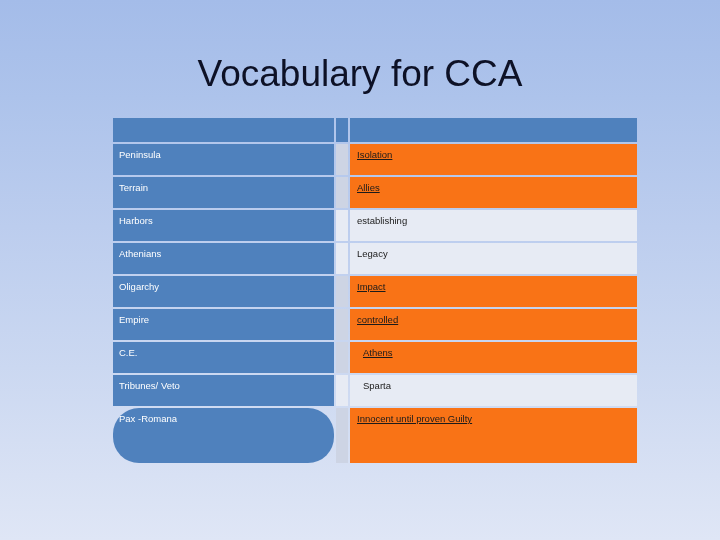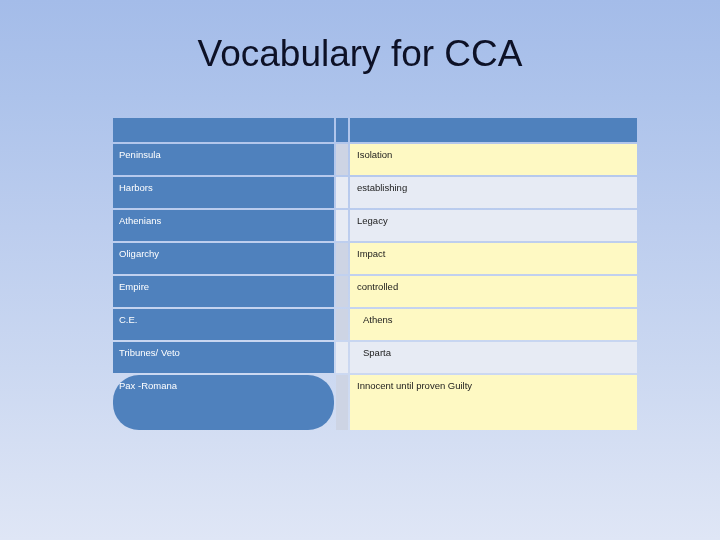--- a/index.html
+++ b/index.html
@@ -16,21 +16,21 @@
 
   .slide {
     position: relative;
     width: 720px;
     height: 540px;
   }
 
   .slide-title {
     position: absolute;
     left: 0;
-    top: 32px;
+    top: 52px;
     width: 720px;
     text-align: center;
     font-size: 37px;
     line-height: 44px;
     font-weight: normal;
     color: #0d1126;
     letter-spacing: 0px;
     white-space: nowrap;
   }
 
@@ -80,21 +80,21 @@
   td.gap-b { background: #e7ebf4; height: 26px; }
   tr.tall td.gap-a,
   tr.tall td.gap-b { height: 50px; }
 
   
   td.def {
     color: #1b1b1b;
     height: 26px;
     padding: 5px 0 0 7px;
   }
-  td.def.shade-a { background: #fef9c3; }
+  td.def.shade-a { background: #f97316; text-decoration: underline; }
   td.def.shade-b { background: #e7ebf4; }
   tr.tall td.def { height: 50px; }
 
   td.def.indented { padding-left: 13px; }
 </style>
 </head>
 <body>
 
 <div class="slide">
 
@@ -113,20 +113,25 @@
         <td></td>
       </tr>
 
       <tr>
         <td class="term">Peninsula</td>
         <td class="gap-a"></td>
         <td class="def shade-a">Isolation</td>
       </tr>
 
 
+      <tr>
+        <td class="term">Terrain</td>
+        <td class="gap-a"></td>
+        <td class="def shade-a">Allies</td>
+      </tr>
 
       <tr>
         <td class="term">Harbors</td>
         <td class="gap-b"></td>
         <td class="def shade-b">establishing</td>
       </tr>
 
       <tr>
         <td class="term">Athenians</td>
         <td class="gap-b"></td>

